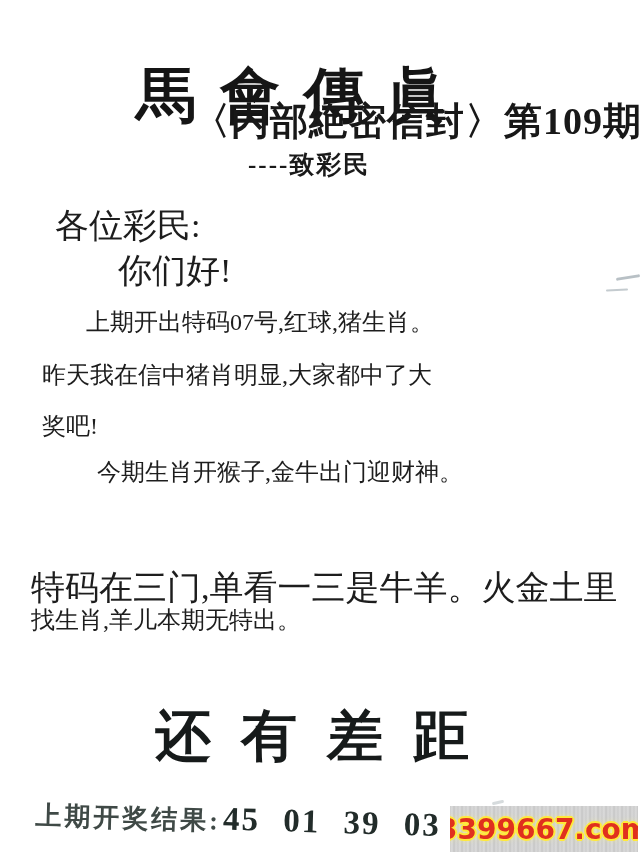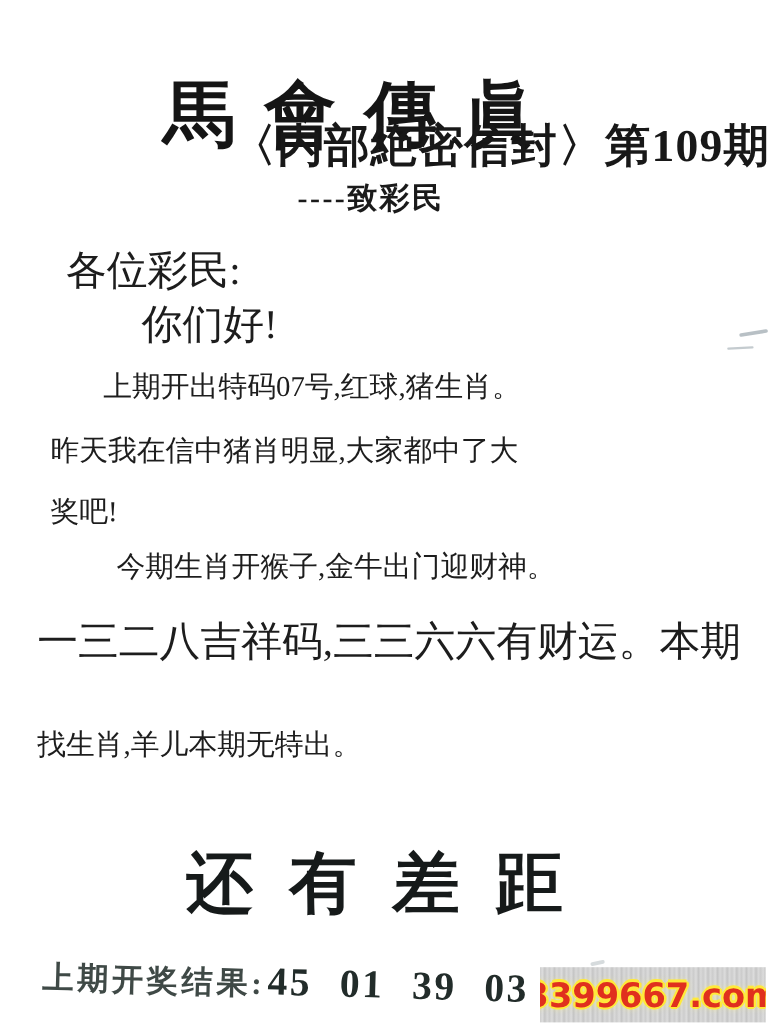--- a/index.html
+++ b/index.html
@@ -171,21 +171,21 @@
   <h1 class="title">馬會傳眞</h1>
   <div class="subtitle">〈内部絶密信封〉第109期</div>
   <div class="dedication">----致彩民</div>
 
   <p class="line l1">你们好!</p>
   <p class="line l0">各位彩民:</p>
   <p class="line l2">上期开出特码07号,红球,猪生肖。</p>
   <p class="line l3">昨天我在信中猪肖明显,大家都中了大</p>
   <p class="line l4">奖吧!</p>
   <p class="line l5">今期生肖开猴子,金牛出门迎财神。</p>
-  <p class="line l6">一三二八吉祥码,三三六六有财运。本期</p>
+  <p class="line l7">特码在三门,单看一三是牛羊。火金土里</p>
   <p class="line l8">找生肖,羊儿本期无特出。</p>
 
   <div class="verdict">还有差距</div>
 
   <div class="footer-line">
     <span class="footer-label">上期开奖结果:</span>
     <span class="footer-numbers">45 01 39 03 31 24</span>
   </div>
 
   <div class="watermark">

